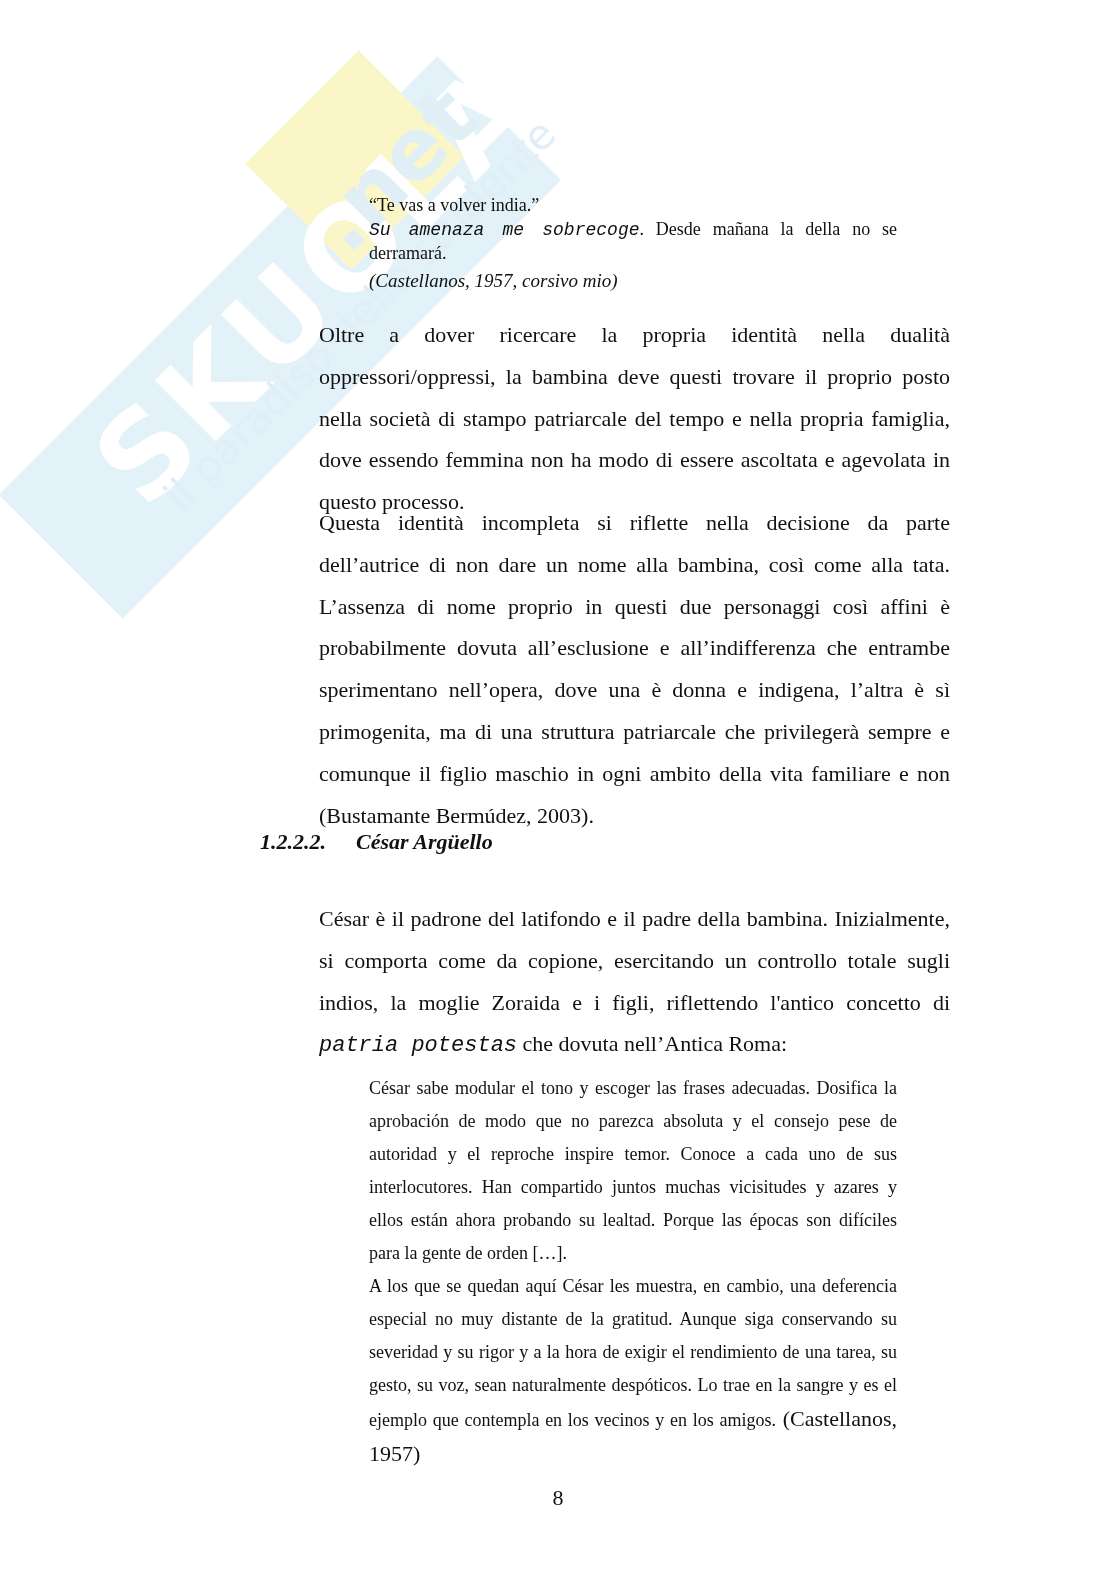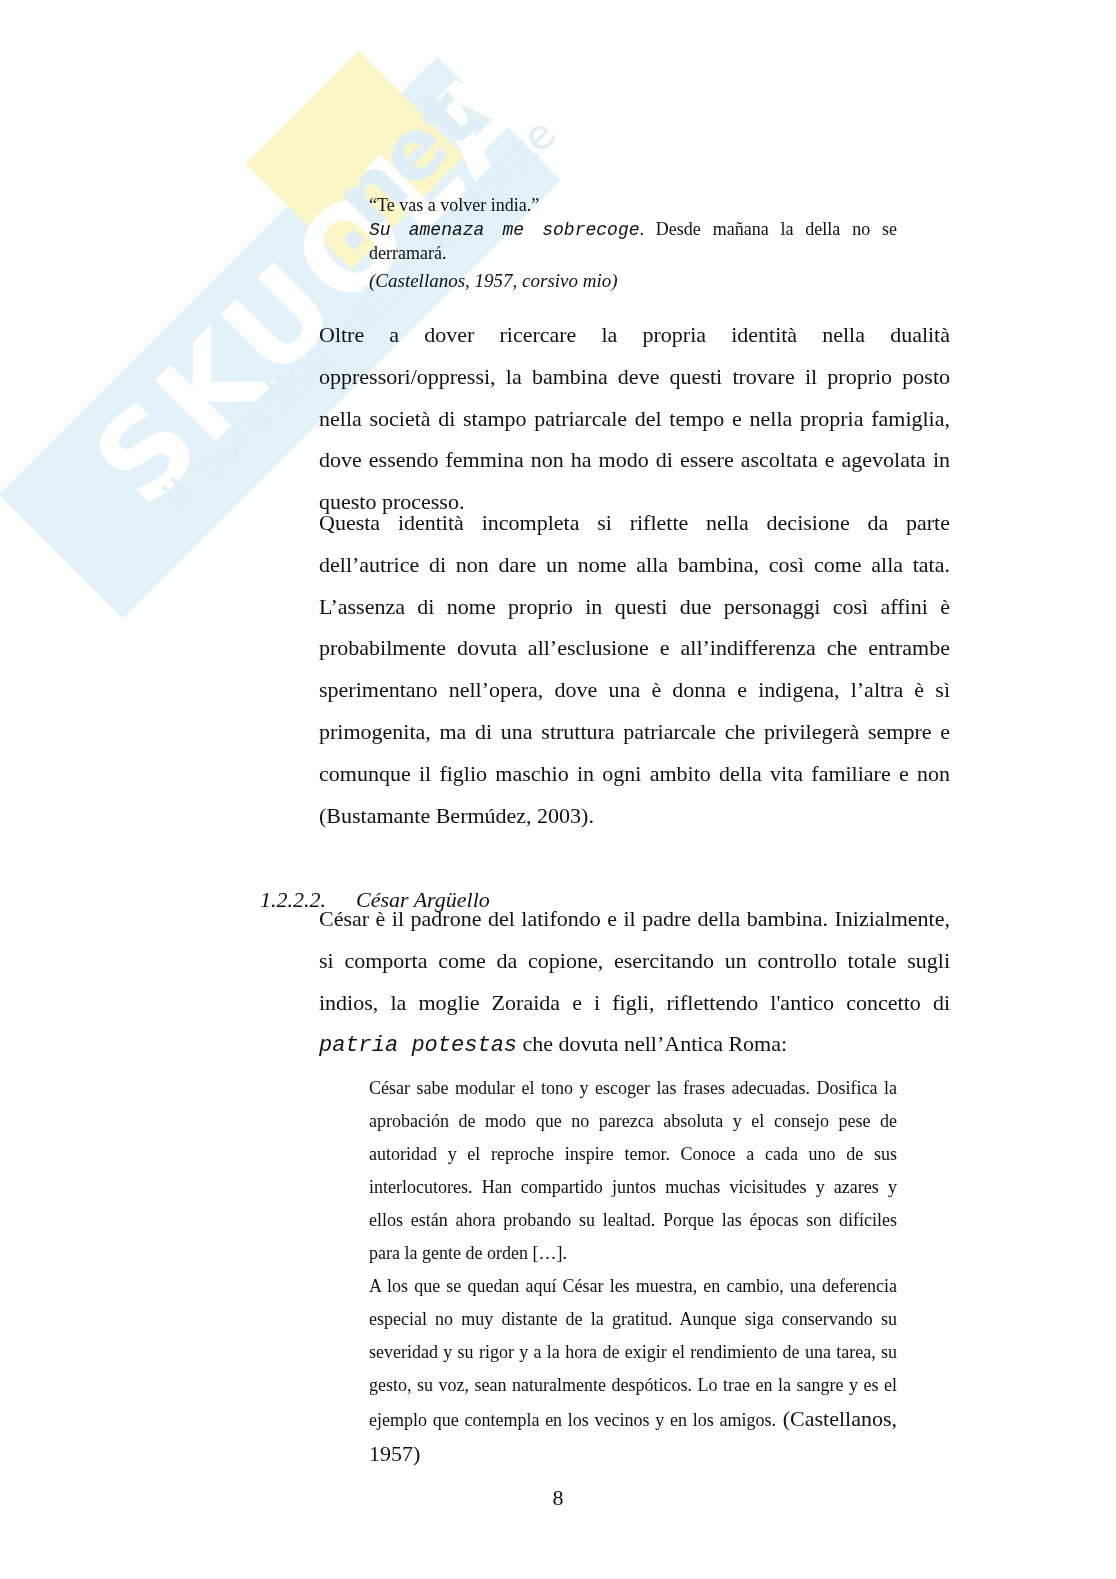--- a/index.html
+++ b/index.html
@@ -31,21 +31,21 @@
       font-family: "DejaVu Sans", sans-serif; font-size: 42px; color: #dfeef7; white-space: nowrap;
     }
     .page { position: absolute; left: 0; top: 0; width: 900px; height: 1579px; margin-top: 34px; }
     .quote-top { position: absolute; left: 369px; top: 160px; width: 528px; font-size: 18px; line-height: 23.5px; }
     .quote-top p { margin: 0; text-align: justify; }
     .quote-top .cite { font-size: 19px; line-height: 30px; margin-top: 0; font-style: italic; }
     .body { position: absolute; left: 319px; width: 631px; font-size: 22px; line-height: 41.8px; text-align: justify; }
     .body p { margin: 0; }
     .p1 { top: 280px; }
     .p2 { top: 468px; }
-    .heading { position: absolute; left: 260px; top: 848px; font-size: 22px; font-weight: normal; font-style: italic; line-height: 36px; }
+    .heading { position: absolute; left: 260px; top: 790px; font-size: 22px; font-weight: bold; font-style: italic; line-height: 36px; }
     .heading .num { display: inline-block; width: 96px; }
     .p3 { top: 864px; }
     .quote-bottom { position: absolute; left: 369px; top: 1038px; width: 528px; font-size: 18px; line-height: 33px; text-align: justify; }
     .quote-bottom p { margin: 0; }
     .quote-bottom .cite { font-size: 22px; }
     .page-number { position: absolute; left: 0; width: 1116px; top: 1451px; text-align: center; font-size: 22px; }
     em { font-style: italic; font-family: Liberation Mono, monospace; }
   </style>
 </head>
 <body>

